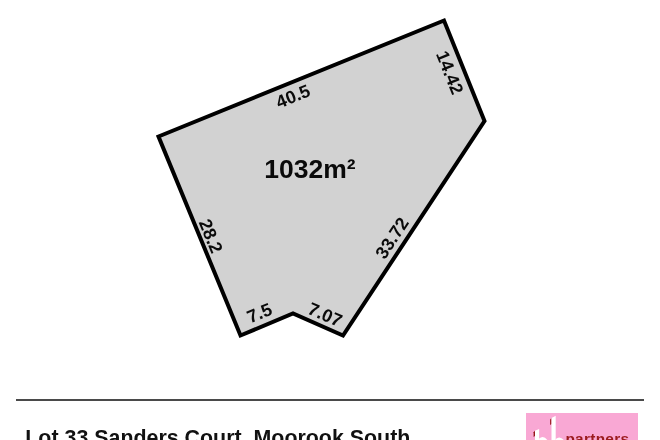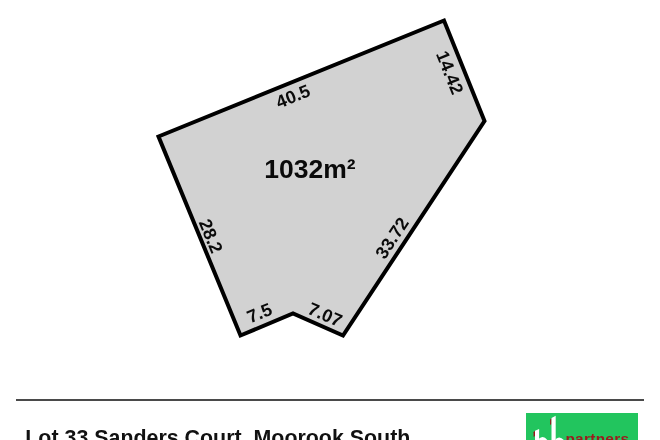--- a/index.html
+++ b/index.html
@@ -26,21 +26,21 @@
 
   <text transform="translate(259.5,313) rotate(-22.7)" font-size="18" font-weight="bold" fill="#0a0a0a" text-anchor="middle" dy="6.2">7.5</text>
 
   <text transform="translate(325,314.5) rotate(23.7)" font-size="18" font-weight="bold" fill="#0a0a0a" text-anchor="middle" dy="6.2">7.07</text>
 </svg>
 
 <div class="abs" style="left:16px;top:399px;width:628px;height:1.5px;background:#4a4a4a;"></div>
 
 <div class="abs" style="left:25.3px;top:427.8px;font-size:21.4px;font-weight:bold;color:#111111;line-height:1;white-space:nowrap;">Lot 33 Sanders Court, Moorook South</div>
 
-<div class="abs" style="left:525.5px;top:413.3px;width:112px;height:27px;background:#22c55e;overflow:hidden;">
+<div class="abs" style="left:525.5px;top:413.3px;width:112px;height:27px;background:#f9a8d4;overflow:hidden;">
   <svg class="abs" style="left:0;top:0" width="112" height="27" viewBox="0 0 112 27">
 
     <polygon points="7.6,19.2 9.0,17.8 9.0,23 7.6,24" fill="#97151a"></polygon>
 
     <polygon points="9.0,17.8 13.1,15.9 13.1,27 9.0,27" fill="#ffffff"></polygon>
 
     <path d="M13.1,25.5 Q17.5,21.8 21.3,27 L13.1,27 Z" fill="#ffffff"></path>
 
     <polygon points="24.1,6.5 25.5,5.1 25.5,11 24.1,12" fill="#97151a"></polygon>
 

